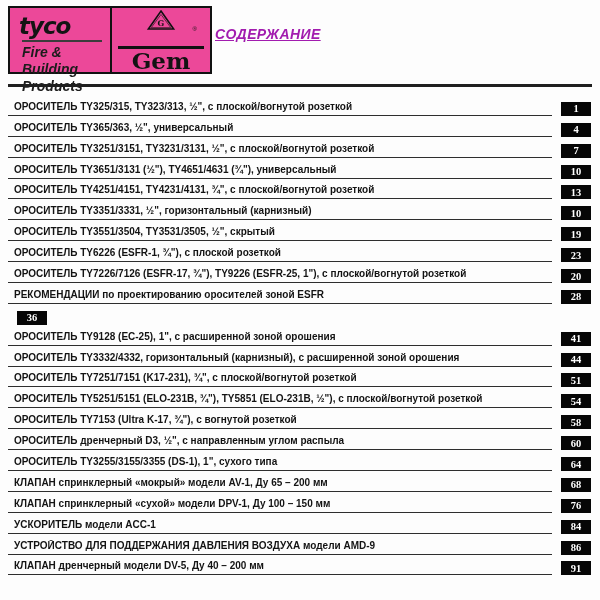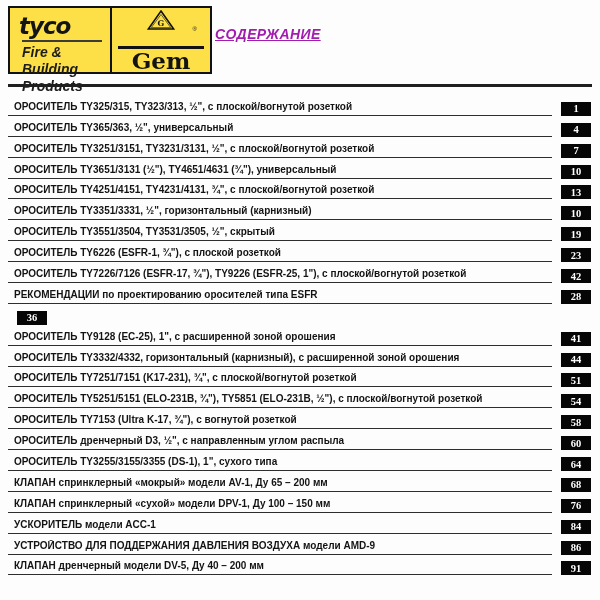--- a/index.html
+++ b/index.html
@@ -5,21 +5,21 @@
   html, body { margin:0; padding:0; }
   body {
     width:600px; height:600px; position:relative;
     background:#fdfdfd; overflow:hidden;
     font-family:"Liberation Sans", sans-serif;
     color:#111;
   }
   
   .logo-box {
     position:absolute; left:8px; top:6px; width:200px; height:64px;
-    border:2px solid #111; display:flex; background:#fde047;justify-content:space-between;
+    border:2px solid #111; display:flex; background:#ec4899;justify-content:space-between;
   }
   .tyco-cell {
     flex:0 0 102px; border-right:2px solid #111;
     padding:7px 0 0 9px; box-sizing:border-box;
   }
   .tyco-word {
     font-family:"DejaVu Sans", sans-serif;
     font-weight:bold; font-style:italic; font-size:23px;
     letter-spacing:-1px; line-height:1; color:#141414;
   }
@@ -143,25 +143,25 @@
     <div class="toc-row">
       <div class="row-line">
         <span class="row-text">ОРОСИТЕЛЬ TY6226 (ESFR-1, ¾"),  с плоской розеткой</span>
       </div>
       <div class="row-page">23</div>
     </div>
     <div class="toc-row">
       <div class="row-line">
         <span class="row-text">ОРОСИТЕЛЬ TY7226/7126 (ESFR-17, ¾"), TY9226 (ESFR-25, 1"), с плоской/вогнутой розеткой</span>
       </div>
-      <div class="row-page">42</div>
-    </div>
-    <div class="toc-row">
-      <div class="row-line">
-        <span class="row-text">РЕКОМЕНДАЦИИ по проектированию оросителей типа ESFR</span>
+      <div class="row-page">20</div>
+    </div>
+    <div class="toc-row">
+      <div class="row-line">
+        <span class="row-text">РЕКОМЕНДАЦИИ по проектированию оросителей зоной ESFR</span>
       </div>
       <div class="row-page">28</div>
     </div>
     <div class="toc-row">
       <div class="row-page">36</div>
     </div>
     <div class="toc-row">
       <div class="row-line">
         <span class="row-text">ОРОСИТЕЛЬ TY9128 (EC-25), 1", с расширенной зоной орошения</span>
       </div>

